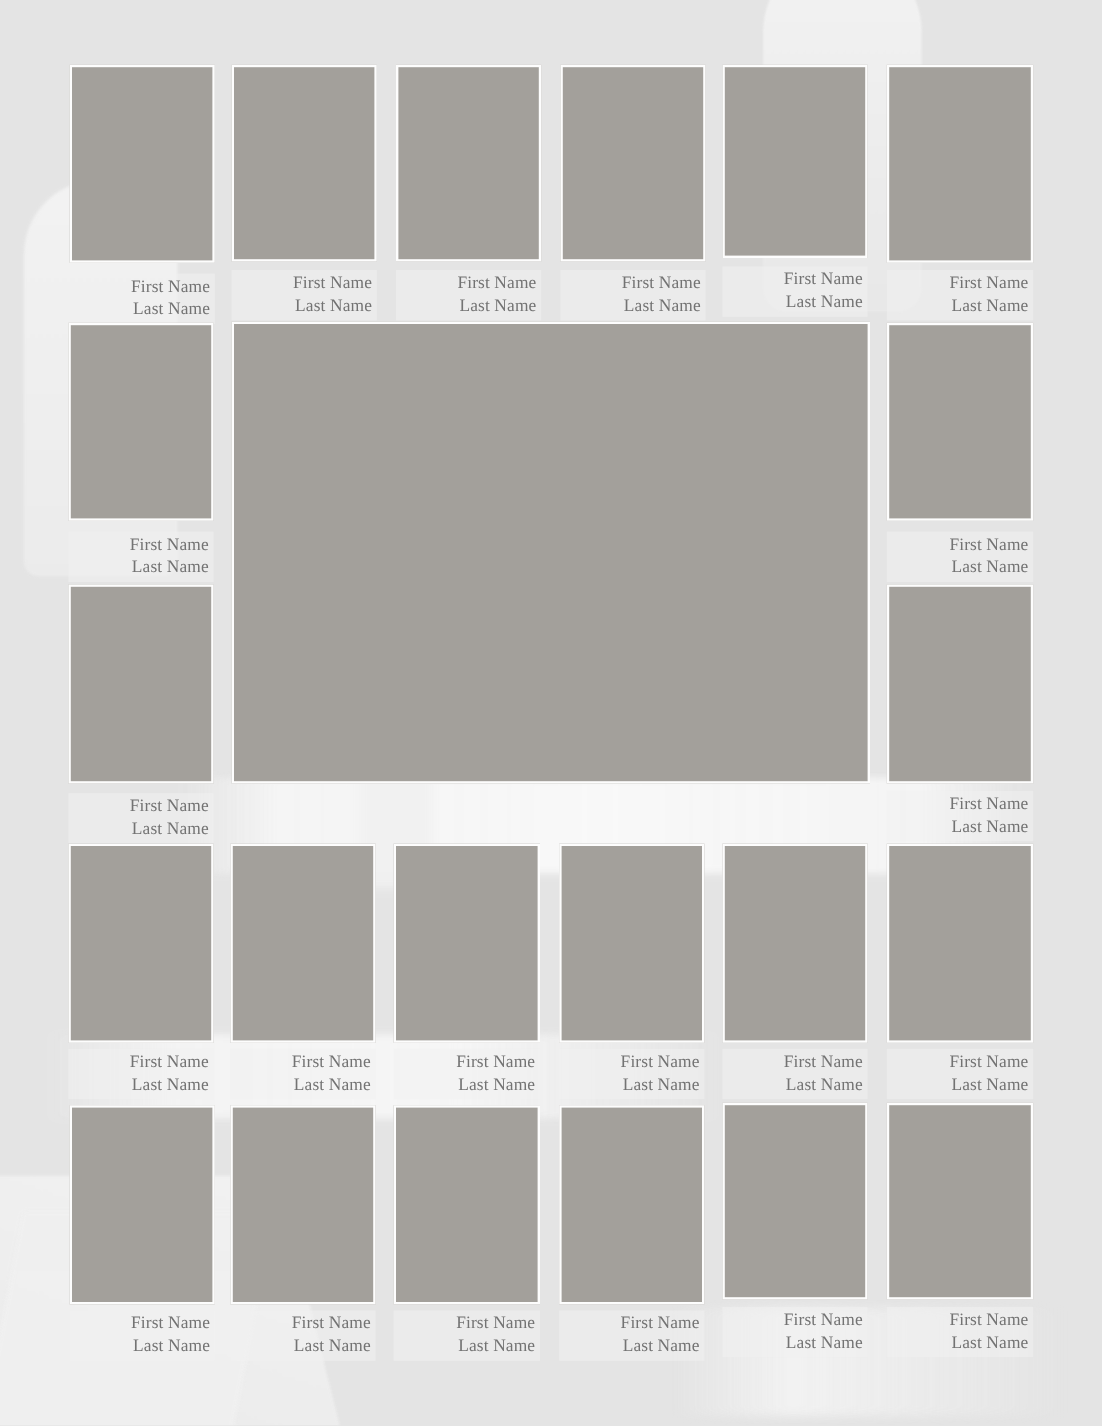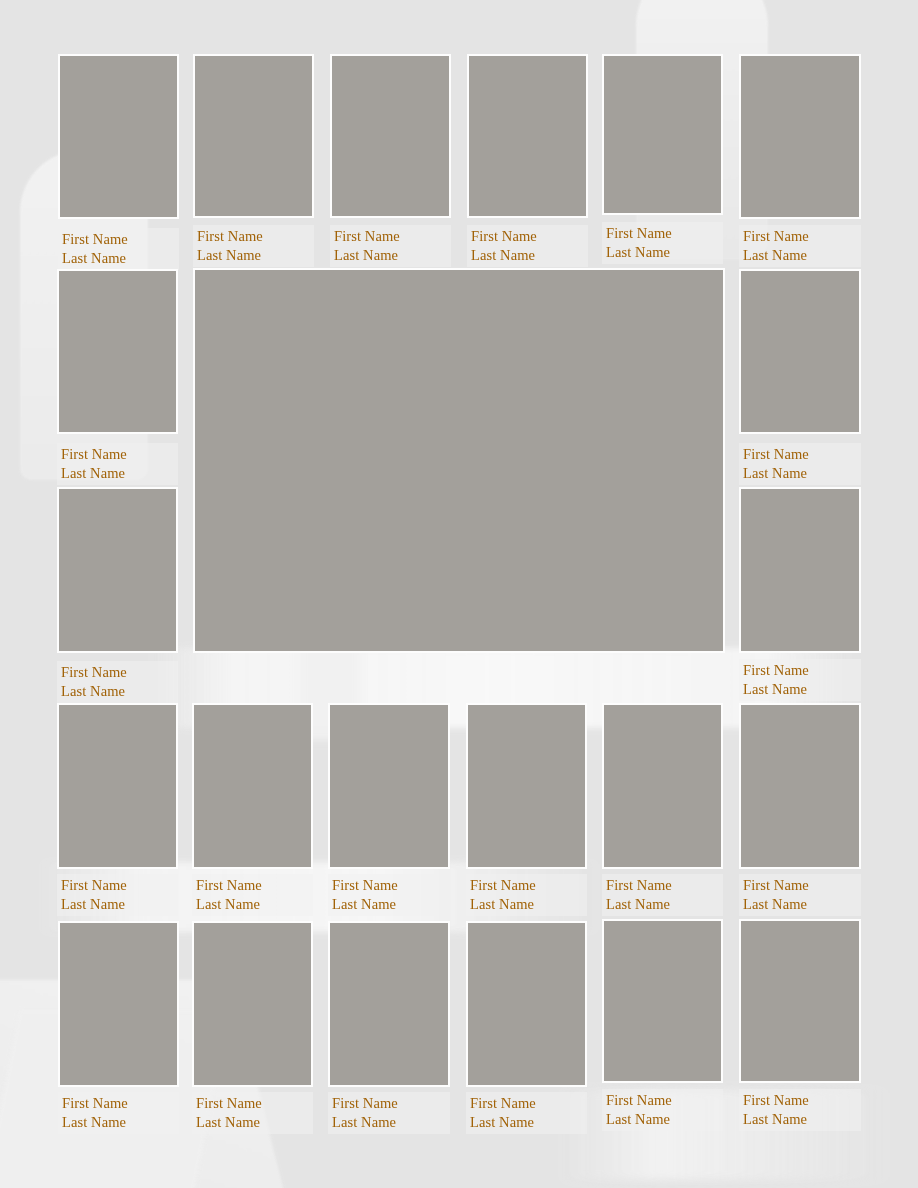--- a/index.html
+++ b/index.html
@@ -111,22 +111,22 @@
   .photo {
     position: absolute;
     left: 0;
     top: 0;
     background: #a3a09b;
     border: 2px solid #fdfdfd;
     box-sizing: border-box;
   }
   .caption {
     position: absolute;
-    text-align: left;
-    color: #a16207;
+    text-align: right;
+    color: #737373;
     font-size: 14.5px;
     line-height: 18.5px;
     white-space: nowrap;
     letter-spacing: 0.1px;
     background: rgba(241,241,241,0.55);
     padding: 2px 4px 3px 4px;
     box-sizing: border-box;
   }
   .caption .ln { display: block; }
 

